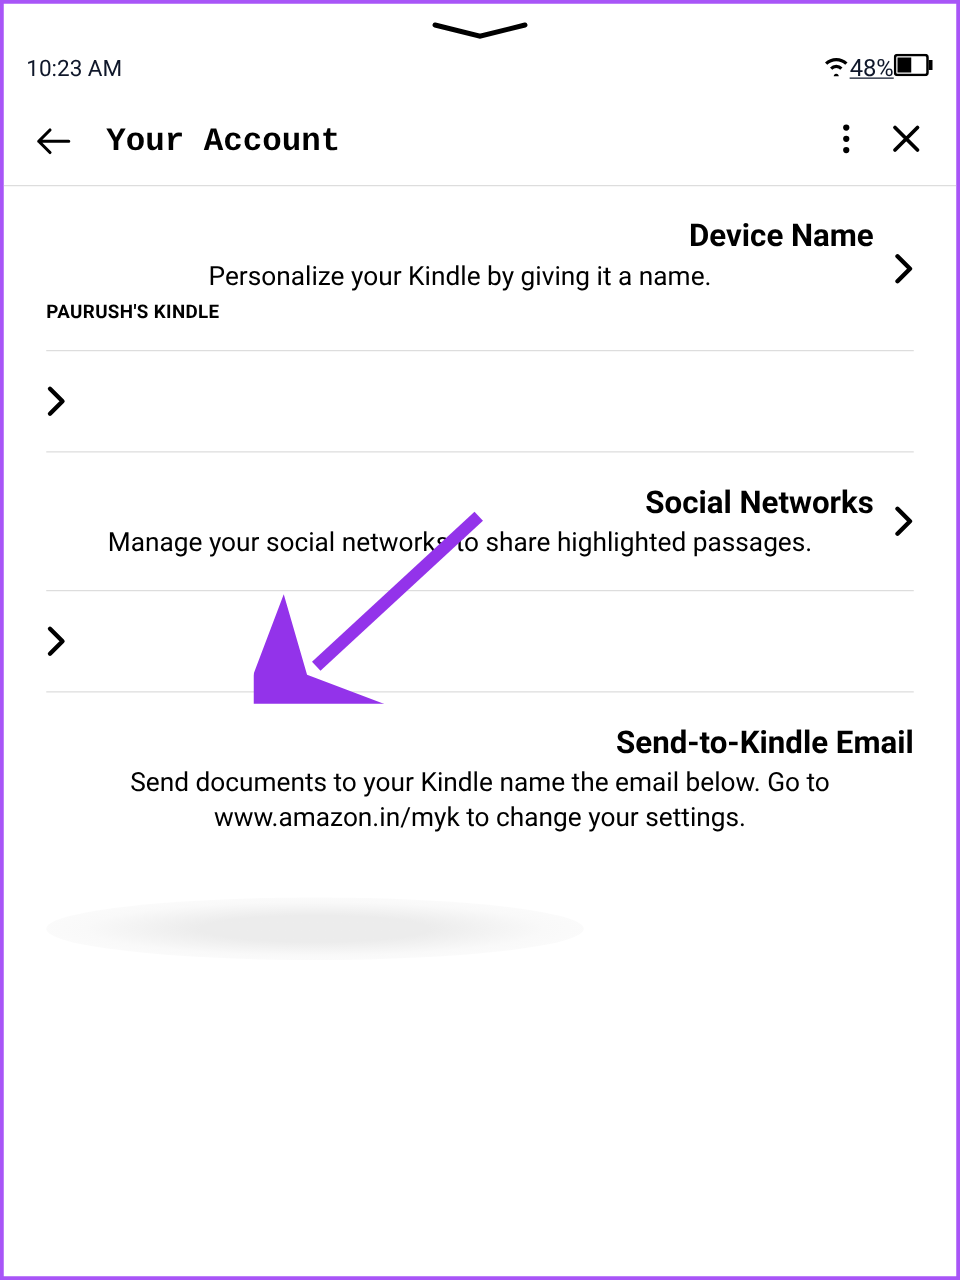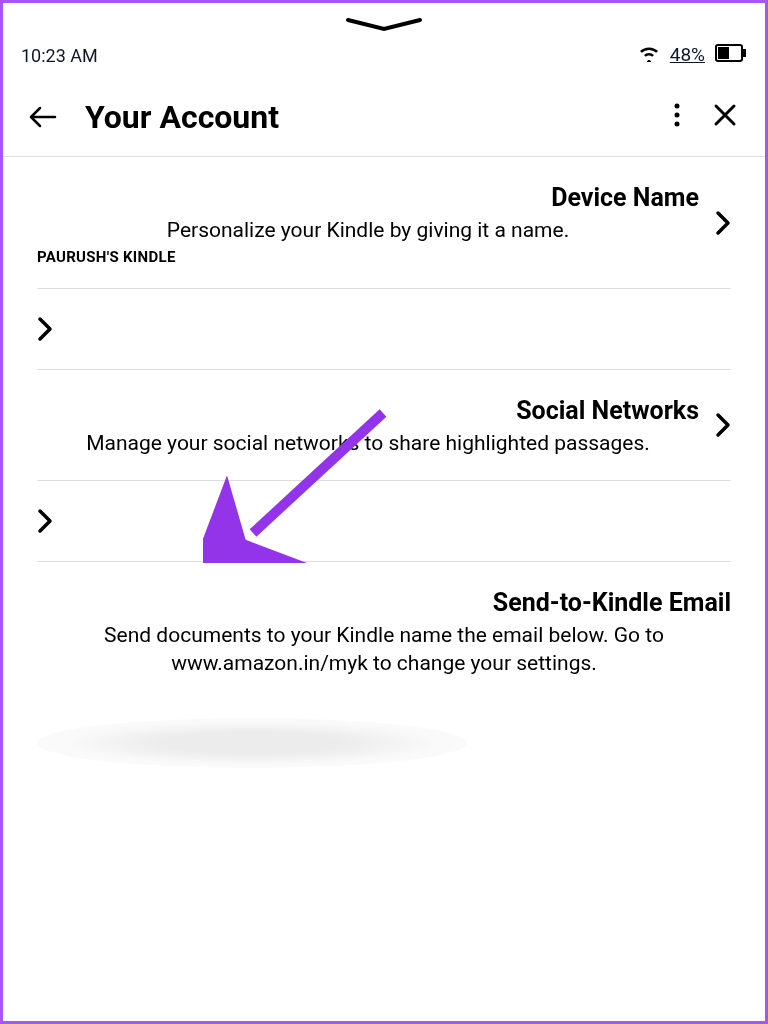--- a/index.html
+++ b/index.html
@@ -24,21 +24,20 @@
       font-size: 18px;
       color: #0f172a;
       margin-top: 32px;
     }
     .status-left {
       font-weight: 400;
     }
     .status-right {
       display: flex;
       align-items: center;
-      gap: 10px;
       text-decoration: underline;
     }
     .wifi-icon {
       display: inline-block;
     }
     .battery-pct {
       font-size: 19px;
     }
     .battery-icon {
       display: inline-block;
@@ -54,23 +53,24 @@
       align-items: center;
       padding: 28px 20px 20px 24px;
       border-bottom: 1px solid #ddd;
     }
     .back-btn {
       margin-right: 28px;
       display: flex;
       align-items: center;
     }
     .header-title {
-      font-size: 32px;
+      font-size: 26px;
       font-weight: 700;
       flex: 1;
+      font-family: Liberation Mono, monospace;
     }
     .header-actions {
       display: flex;
       align-items: center;
       gap: 32px;
       margin-right: 8px;
     }
     .content {
       padding: 0 34px;
     }

